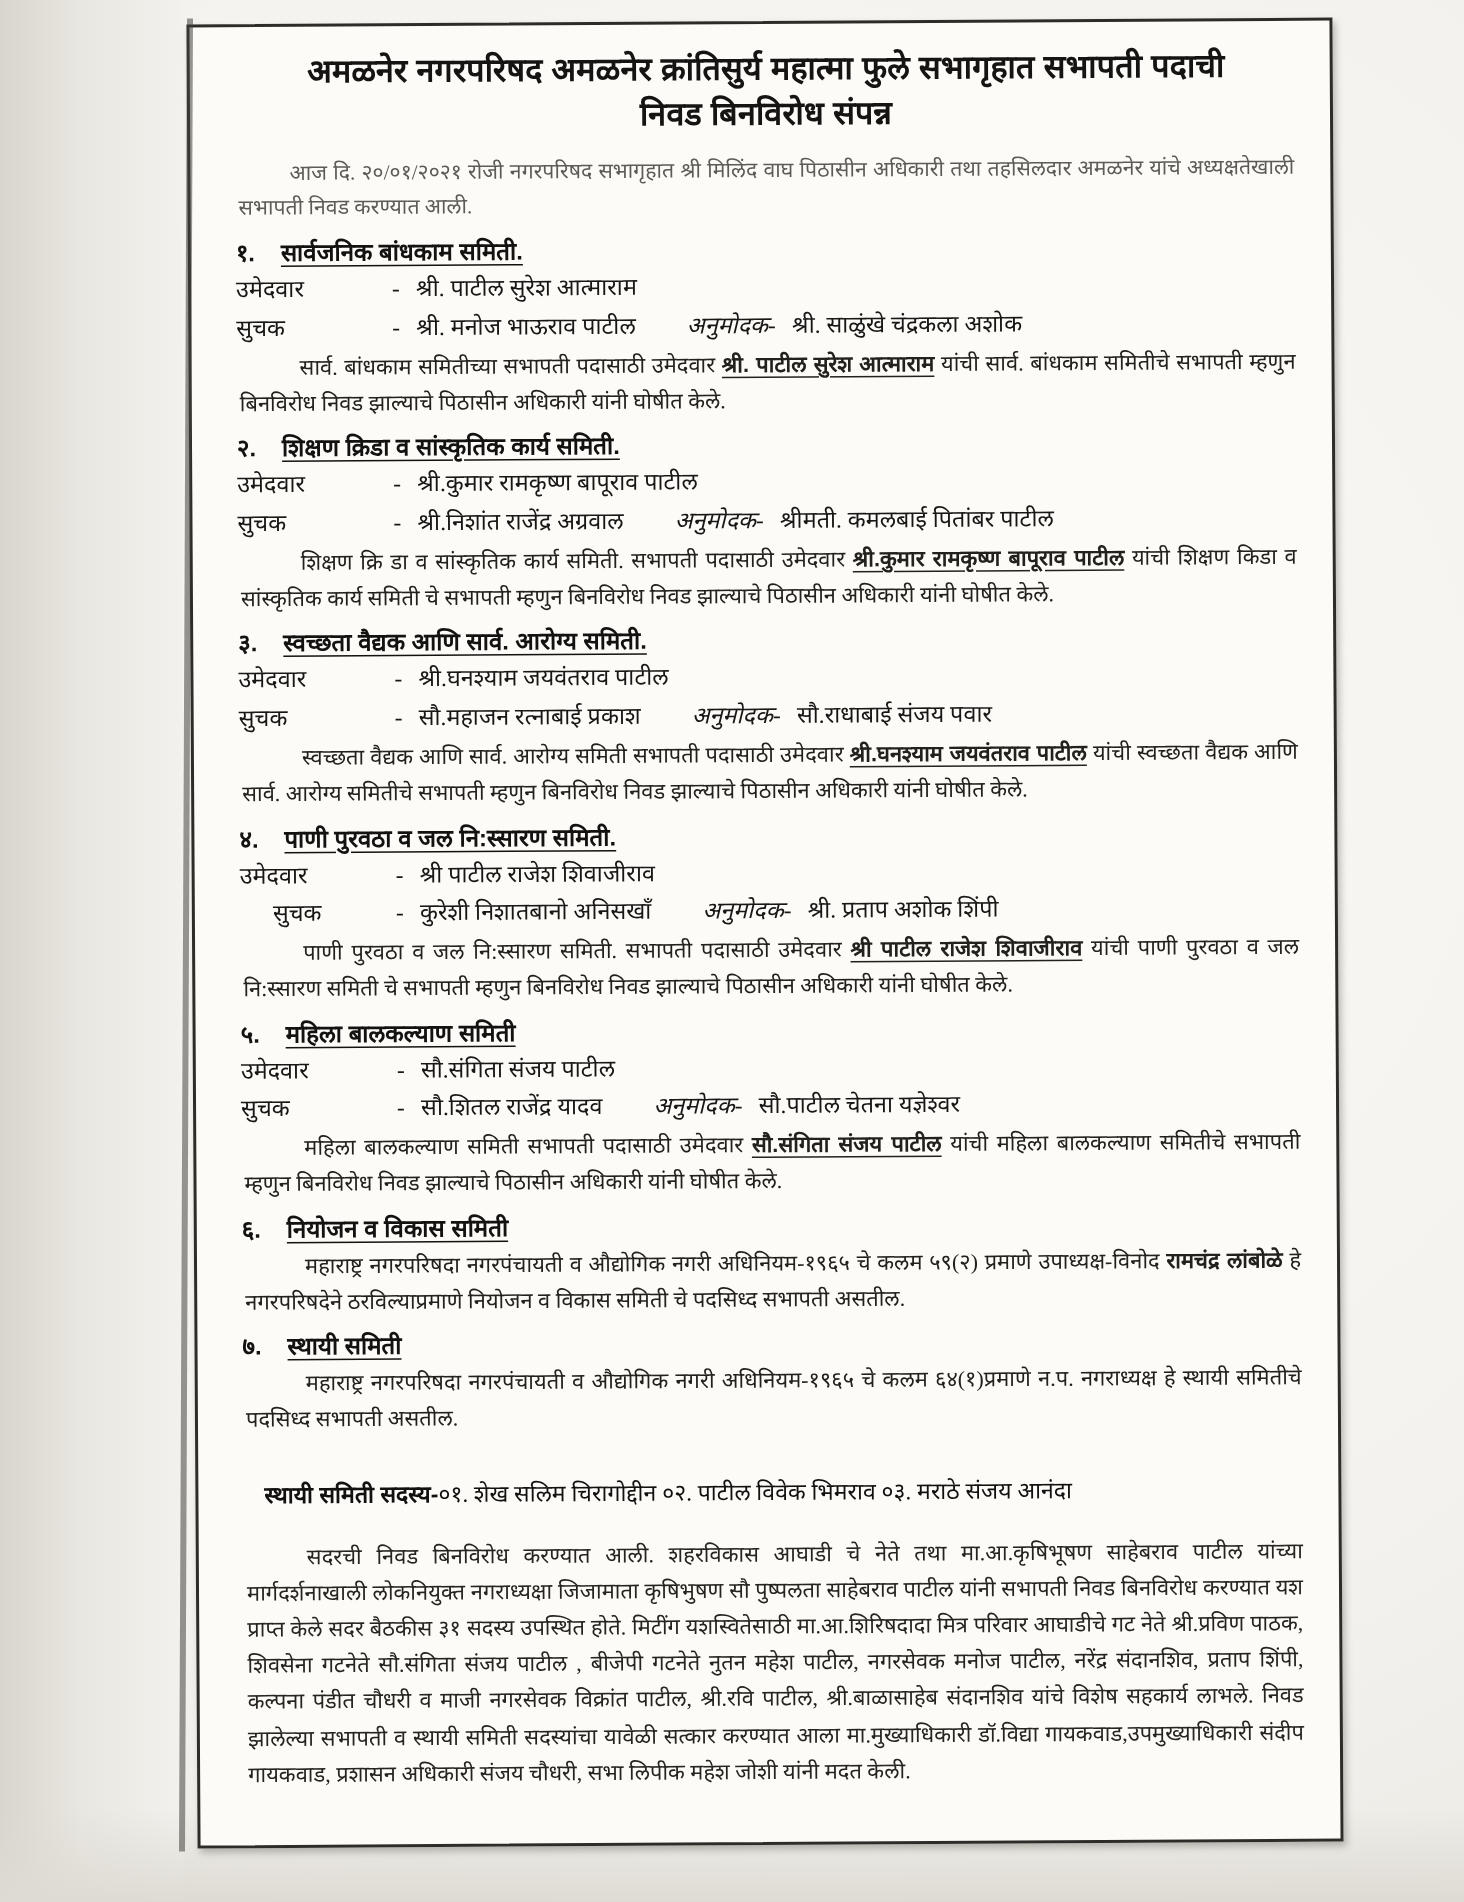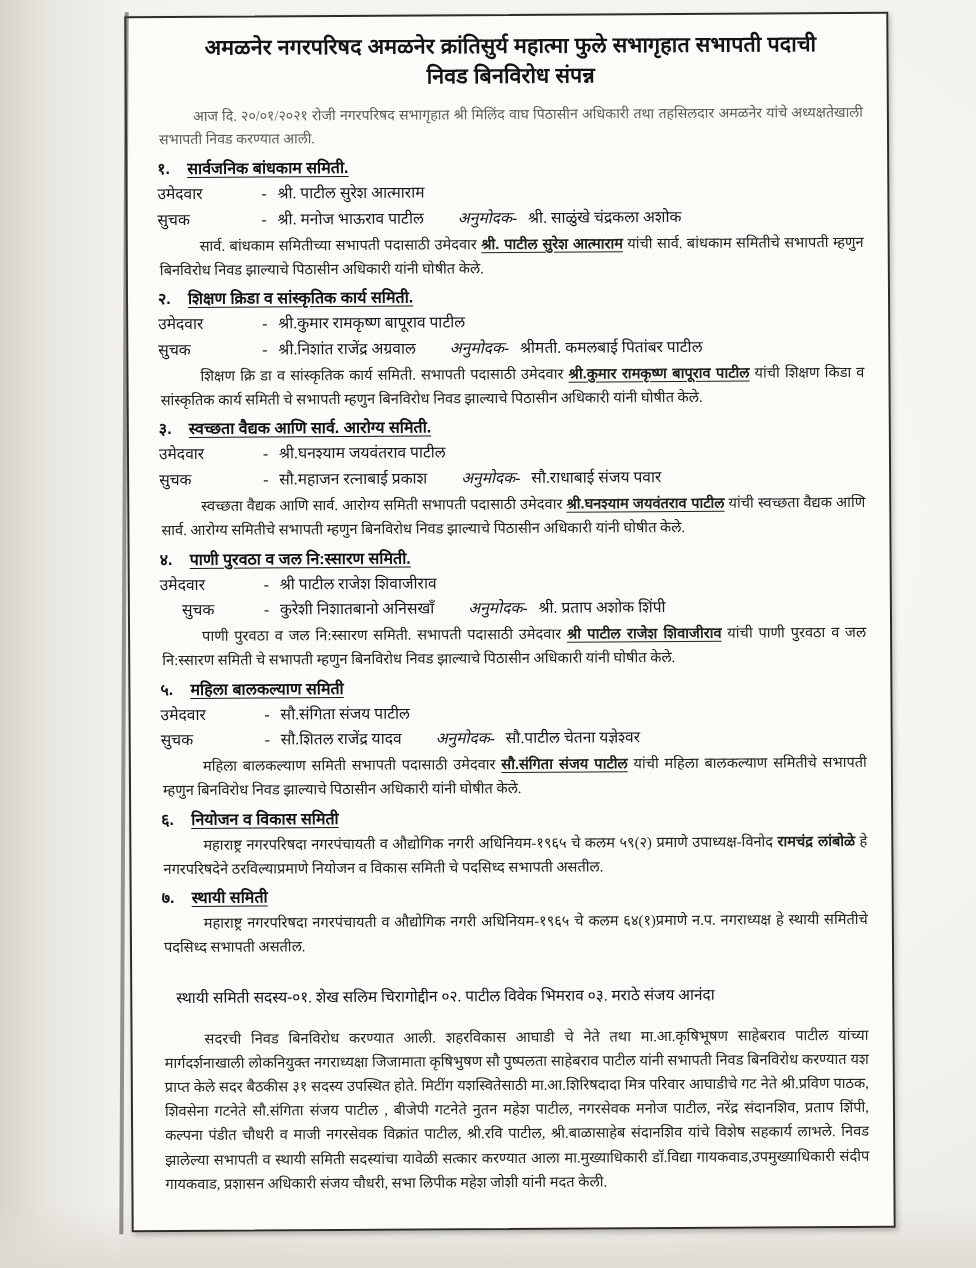--- a/index.html
+++ b/index.html
@@ -134,21 +134,21 @@
   .body-para .nm.plain { text-decoration: none; }
 
   .standing-line {
     font-size: 15.4px;
     color: #121110;
     margin: 26px 2px 18px 14px;
     line-height: 1.5;
   }
   .standing-line .sl-head {
     font-family: "Liberation Sans", "DejaVu Sans", sans-serif;
-    font-weight: normal;
+    font-weight: bold;
   }
 
   .closing-para {
     font-size: 14.6px;
     line-height: 1.66;
     color: #26241f;
     text-align: justify;
     text-indent: 40px;
     margin: 8px 2px 0 2px;
   }

